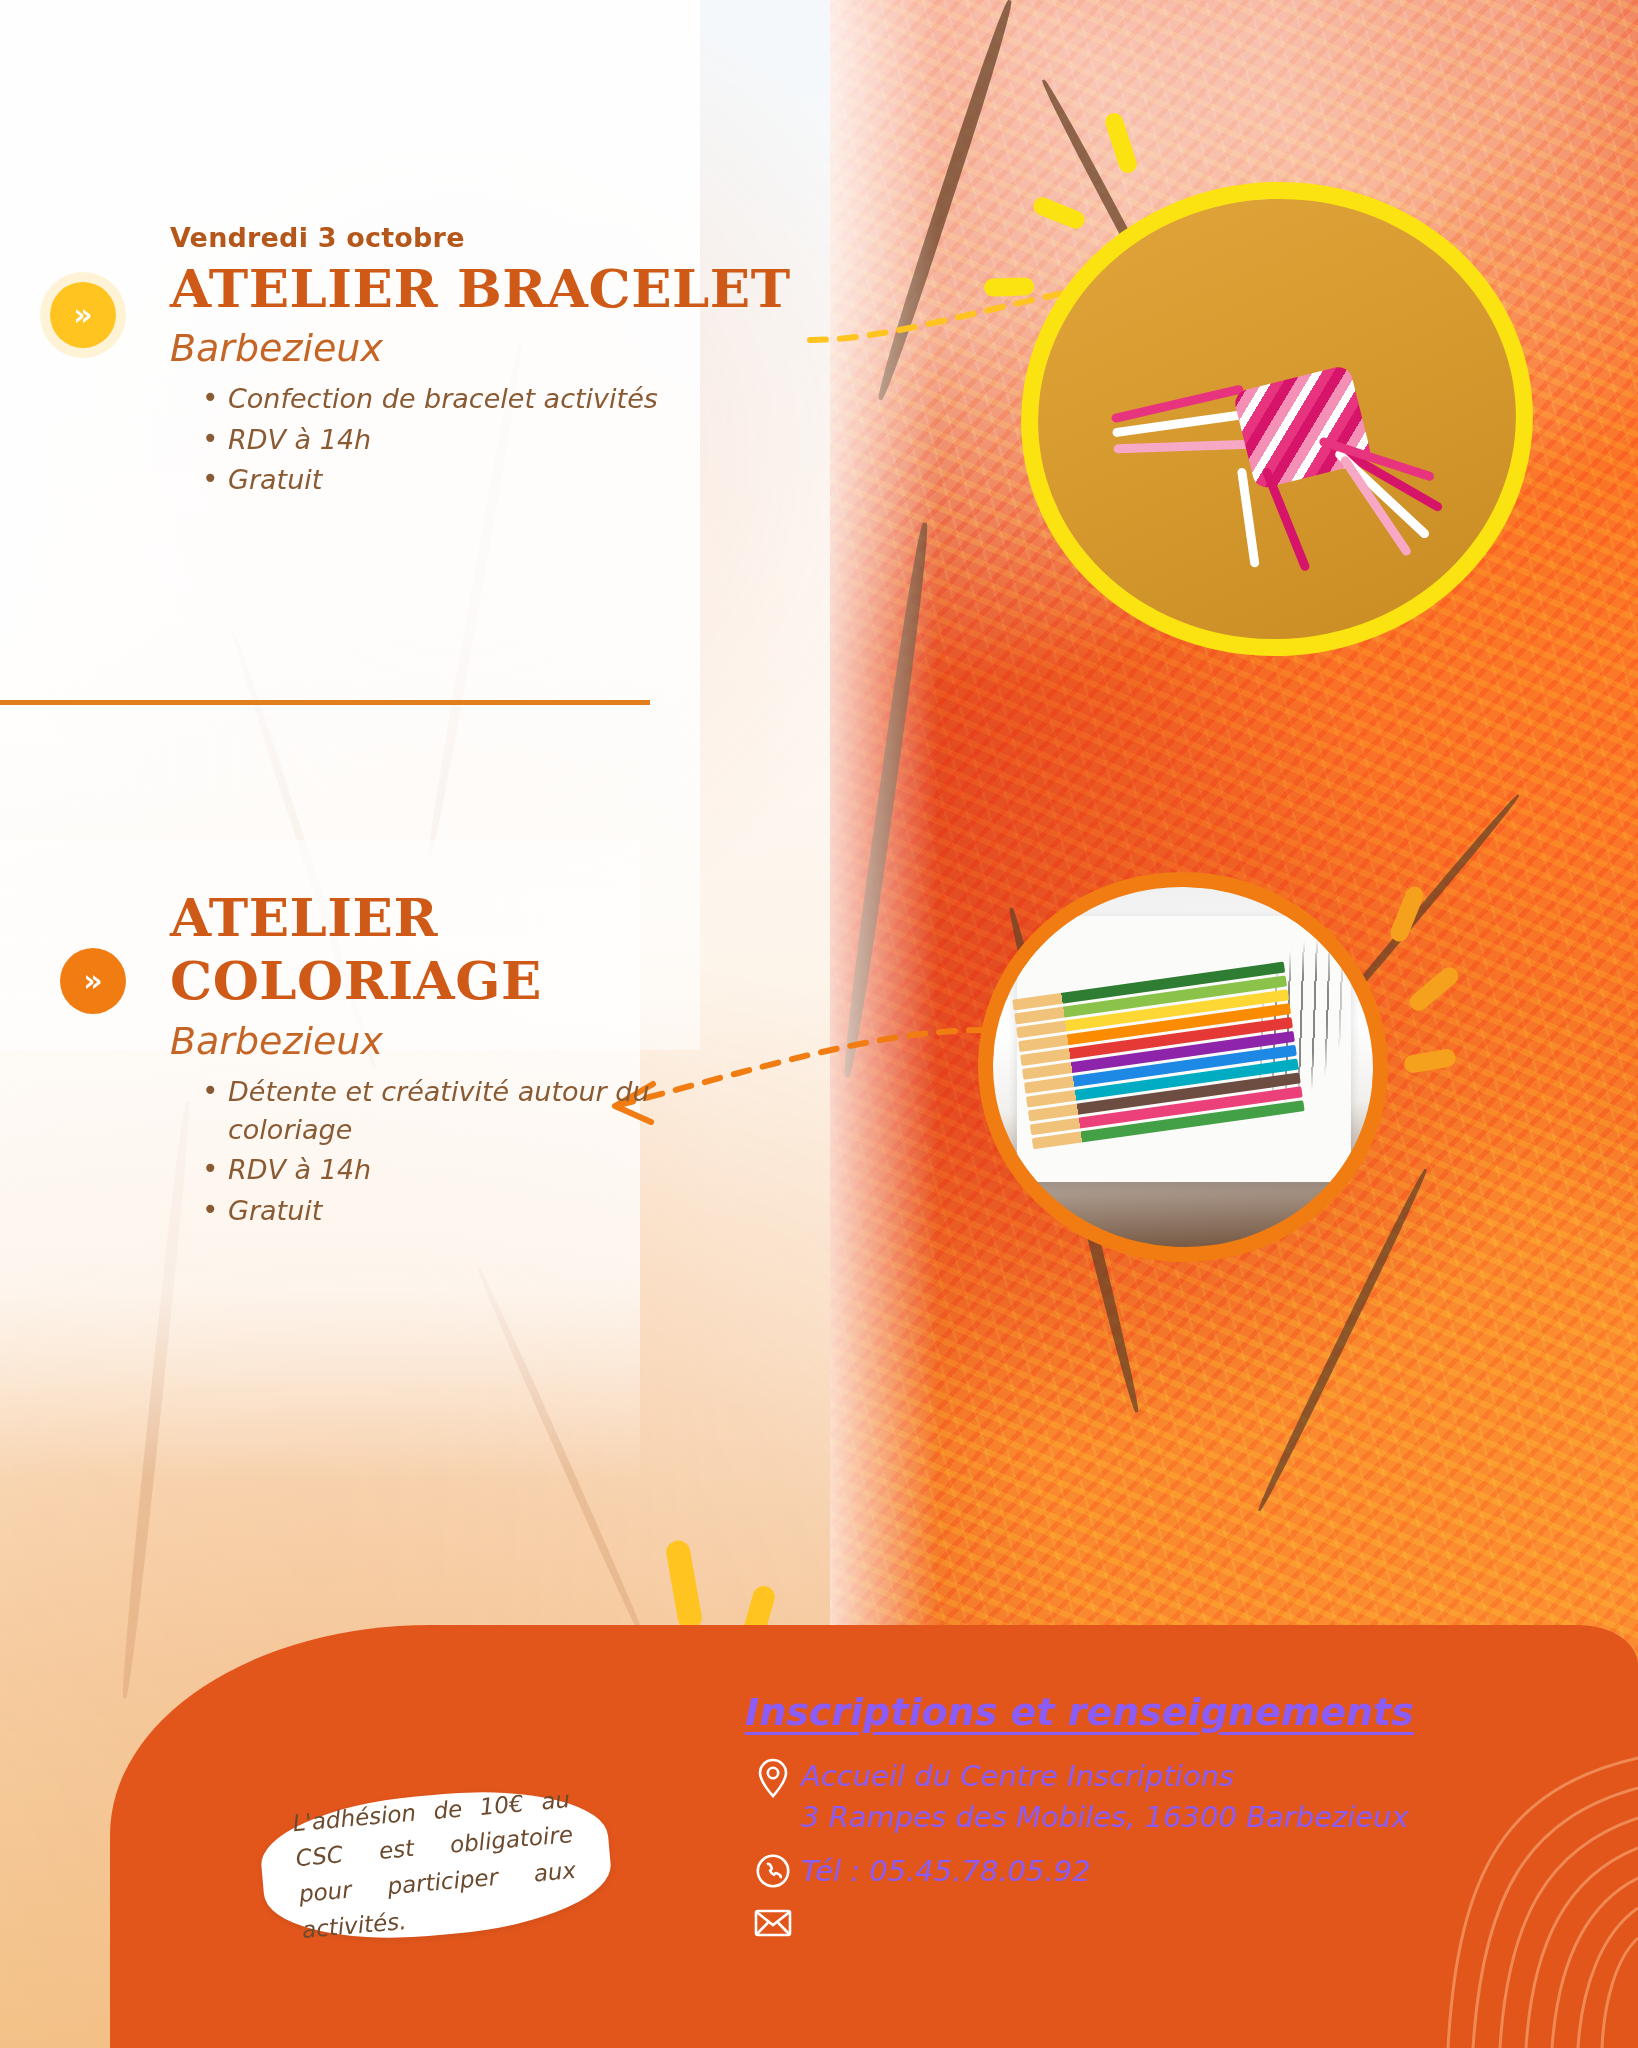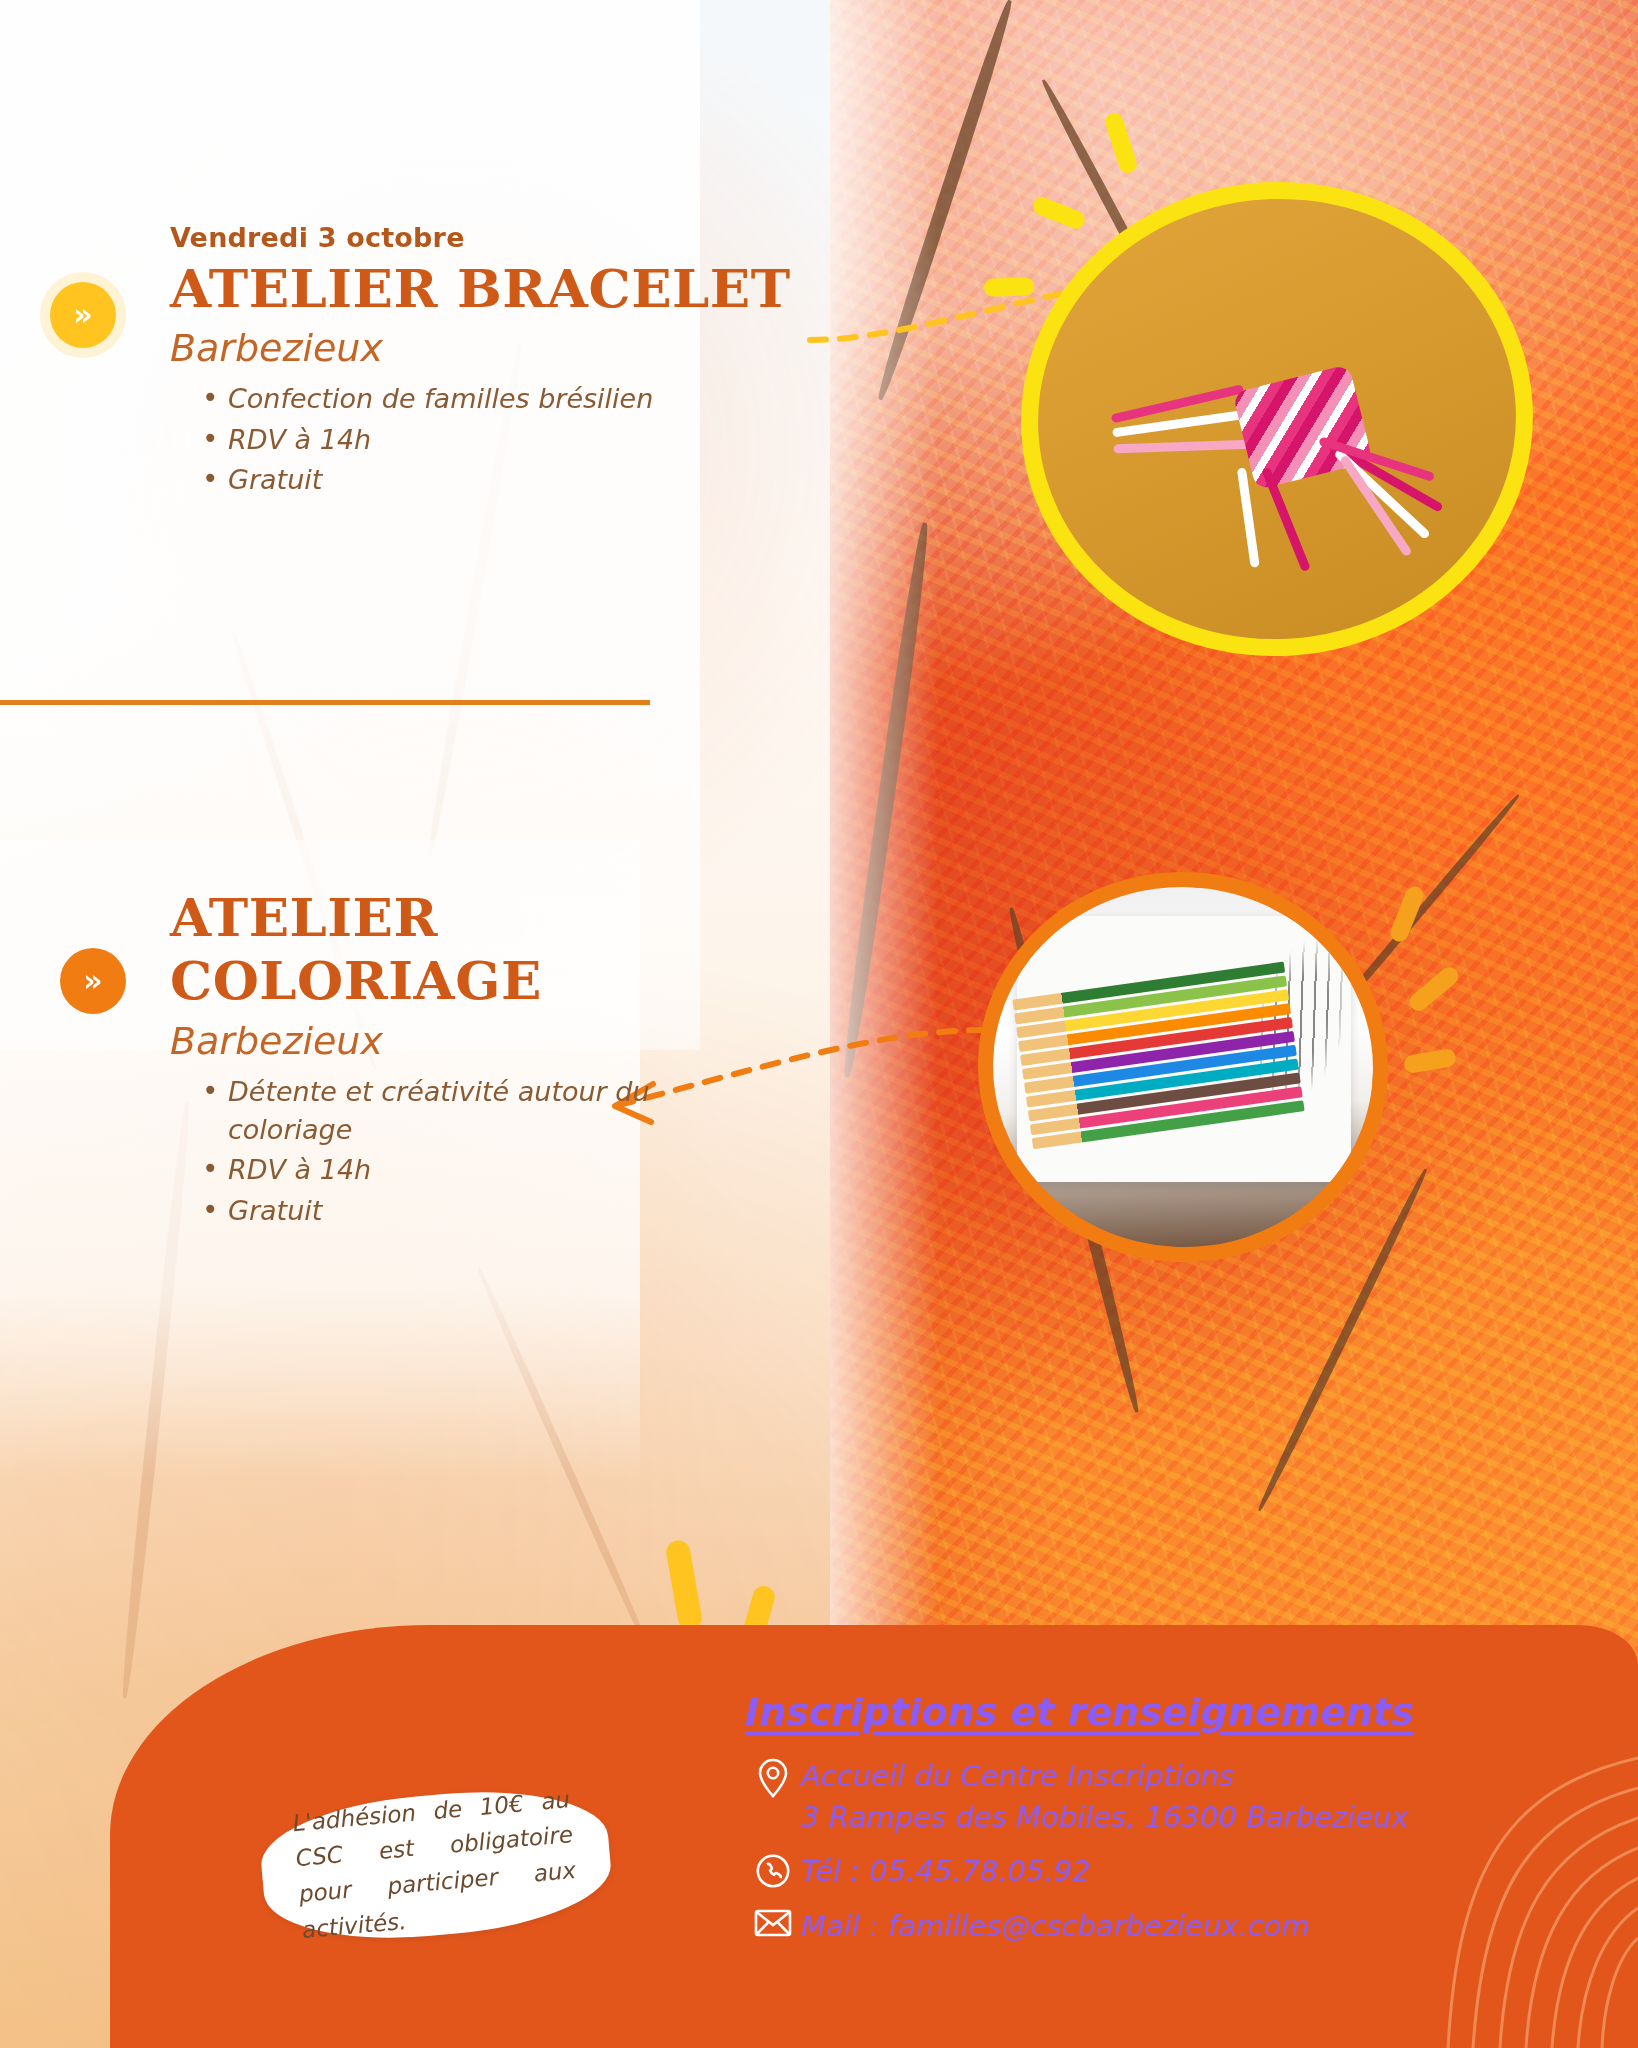--- a/index.html
+++ b/index.html
@@ -440,21 +440,21 @@
   </div>
 
   <div class="chev yellow" style="left:50px;top:282px;">
     <span>»</span>
   </div>
   <div class="event" style="left:170px;top:222px;">
     <p class="date">Vendredi 3 octobre</p>
     <h1 class="title">ATELIER BRACELET</h1>
     <p class="place">Barbezieux</p>
     <ul>
-      <li>Confection de familles brésilien</li>
+      <li>Confection de bracelet activités</li>
       <li>RDV à 14h</li>
       <li>Gratuit</li>
     </ul>
   </div>
 
   <div class="divider"></div>
 
   <div class="chev orange" style="left:60px;top:948px;">
     <span>»</span>
   </div>
@@ -516,17 +516,16 @@
     </div>
 
     <div class="row">
       <div class="ico">
         <svg width="38" height="30" viewBox="0 0 38 30" fill="none" stroke="#ffffff" stroke-width="2.6">
           <rect x="2" y="3" width="34" height="24" rx="2"></rect>
           <path d="M2.5 4 L19 17 L35.5 4"></path>
           <path d="M2.5 26.5 L14 14.5 M35.5 26.5 L24 14.5"></path>
         </svg>
       </div>
-      <div class="txt">Mail :  familles@cscbarbezieux.com</div>
     </div>
   </div>
 
 </div>
 
 </body></html>

